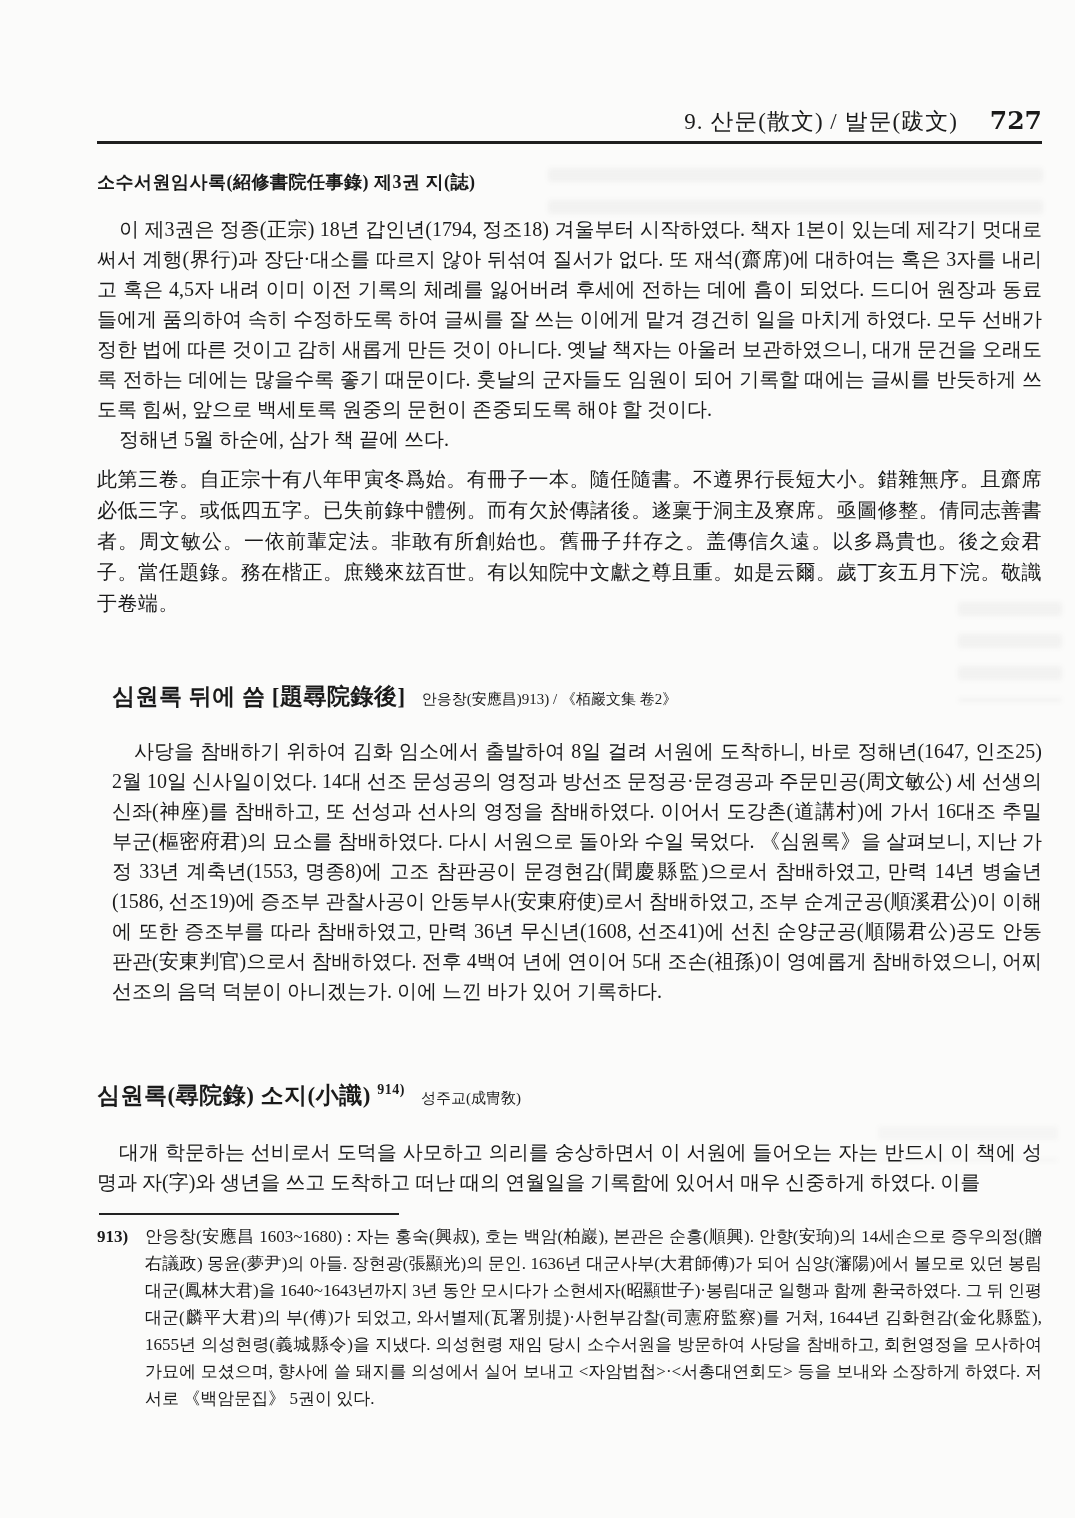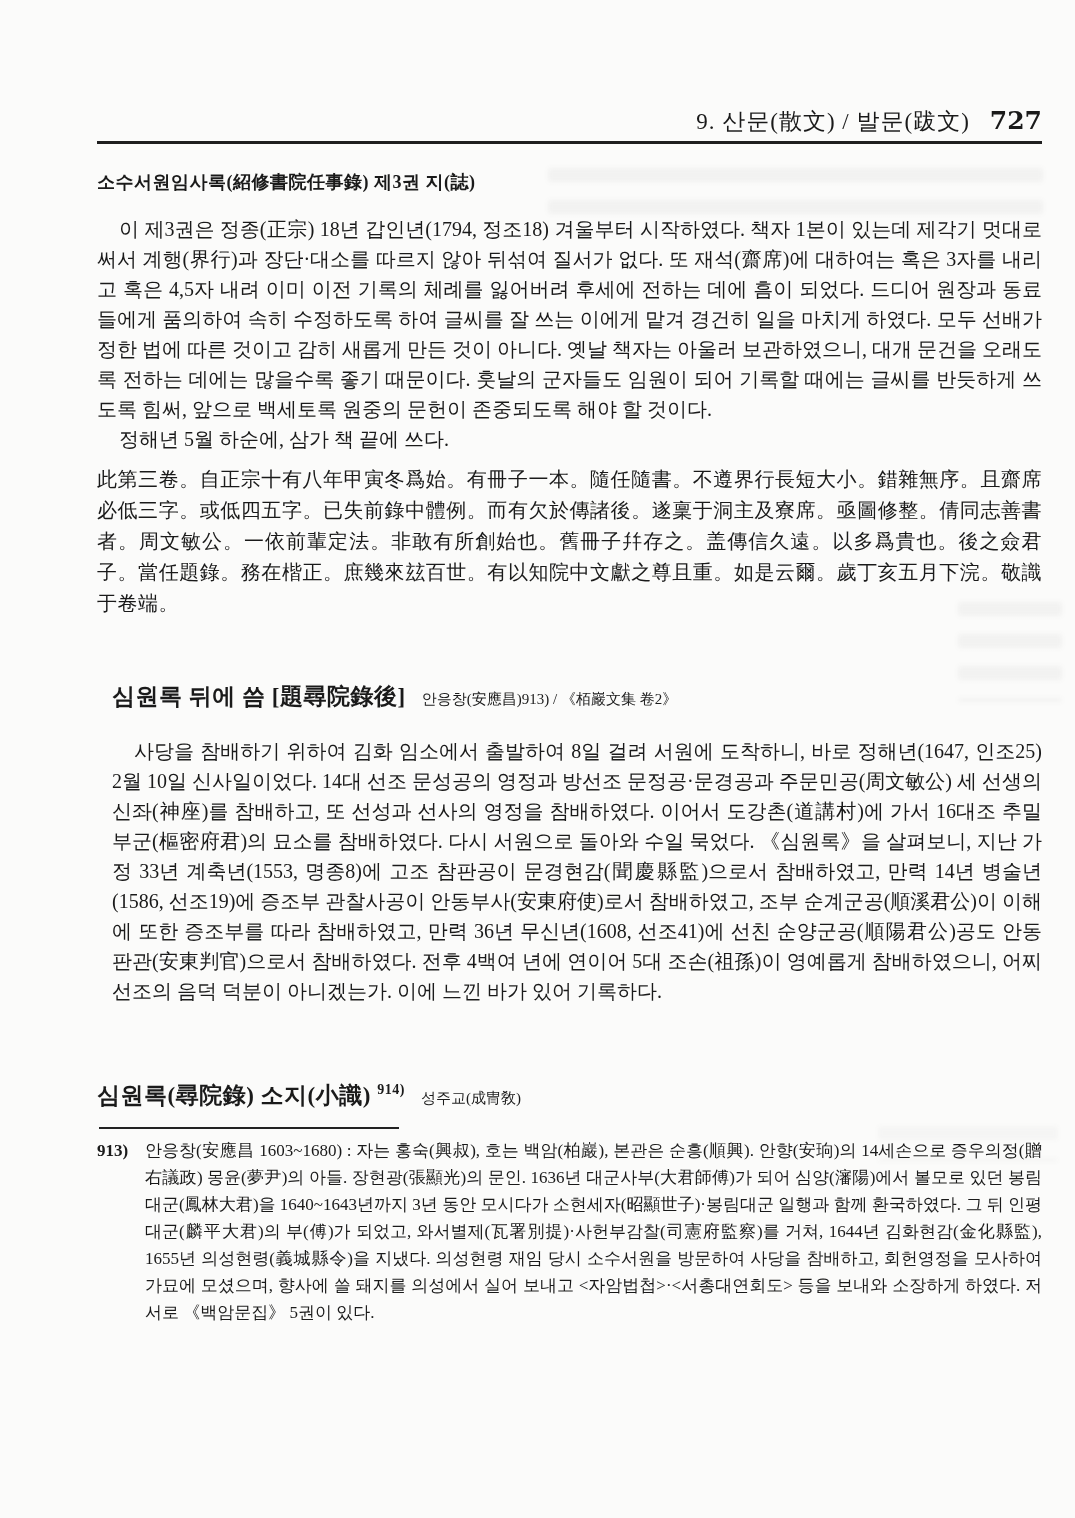--- a/index.html
+++ b/index.html
@@ -21,21 +21,21 @@
   .page-header {
     display: flex;
     justify-content: flex-end;
     align-items: baseline;
     gap: 20px;
     padding-top: 106px;
     margin-bottom: 4px;
     font-size: 23px;
   }
   .running-title { letter-spacing: 1px; }
-  .page-number { font-weight: bold; font-size: 25px; font-family: "DejaVu Serif", serif; }
+  .page-number { font-weight: bold; font-size: 25px; font-family: "DejaVu Serif", serif; margin-left: 12px; }
   .header-rule {
     border: 0;
     border-top: 3px solid #1f1f1f;
     margin: 0 0 26px 0;
   }
   
   .sec-title {
     margin: 0 0 20px 0;
     font-size: 18px;
     font-weight: bold;
@@ -148,20 +148,21 @@
     </h2>
     <p class="body-para">사당을 참배하기 위하여 김화 임소에서 출발하여 8일 걸려 서원에 도착하니, 바로 정해년(1647, 인조25) 2월 10일 신사일이었다. 14대 선조 문성공의 영정과 방선조 문정공·문경공과 주문민공(周文敏公) 세 선생의 신좌(神座)를 참배하고, 또 선성과 선사의 영정을 참배하였다. 이어서 도강촌(道講村)에 가서 16대조 추밀부군(樞密府君)의 묘소를 참배하였다. 다시 서원으로 돌아와 수일 묵었다. 《심원록》을 살펴보니, 지난 가정 33년 계축년(1553, 명종8)에 고조 참판공이 문경현감(聞慶縣監)으로서 참배하였고, 만력 14년 병술년(1586, 선조19)에 증조부 관찰사공이 안동부사(安東府使)로서 참배하였고, 조부 순계군공(順溪君公)이 이해에 또한 증조부를 따라 참배하였고, 만력 36년 무신년(1608, 선조41)에 선친 순양군공(順陽君公)공도 안동판관(安東判官)으로서 참배하였다. 전후 4백여 년에 연이어 5대 조손(祖孫)이 영예롭게 참배하였으니, 어찌 선조의 음덕 덕분이 아니겠는가. 이에 느낀 바가 있어 기록하다.</p>
   </section>
 
   <section class="section-3">
     <h2 class="sec-title">
       <span>심원록(尋院錄) 소지(小識)</span>
       <sup class="fn-ref">914)</sup>
       <span class="byline">성주교(成冑敎)</span>
     </h2>
+    <p class="body-para">대개 학문하는 선비로서 도덕을 사모하고 의리를 숭상하면서 이 서원에 들어오는 자는 반드시 이 책에 성명과 자(字)와 생년을 쓰고 도착하고 떠난 때의 연월일을 기록함에 있어서 매우 신중하게 하였다. 이를</p>
   </section>
 
   <footer class="footnotes">
     <hr class="fn-rule">
     <div class="footnote">
       <span class="fn-marker">913)</span>
       <span class="fn-text">안응창(安應昌 1603~1680) : 자는 홍숙(興叔), 호는 백암(柏巖), 본관은 순흥(順興). 안향(安珦)의 14세손으로 증우의정(贈右議政) 몽윤(夢尹)의 아들. 장현광(張顯光)의 문인. 1636년 대군사부(大君師傅)가 되어 심양(瀋陽)에서 볼모로 있던 봉림대군(鳳林大君)을 1640~1643년까지 3년 동안 모시다가 소현세자(昭顯世子)·봉림대군 일행과 함께 환국하였다. 그 뒤 인평대군(麟平大君)의 부(傅)가 되었고, 와서별제(瓦署別提)·사헌부감찰(司憲府監察)를 거쳐, 1644년 김화현감(金化縣監), 1655년 의성현령(義城縣令)을 지냈다. 의성현령 재임 당시 소수서원을 방문하여 사당을 참배하고, 회헌영정을 모사하여 가묘에 모셨으며, 향사에 쓸 돼지를 의성에서 실어 보내고 &lt;자암법첩&gt;·&lt;서총대연회도&gt; 등을 보내와 소장하게 하였다. 저서로 《백암문집》 5권이 있다.</span>
     </div>
 
   </footer>

